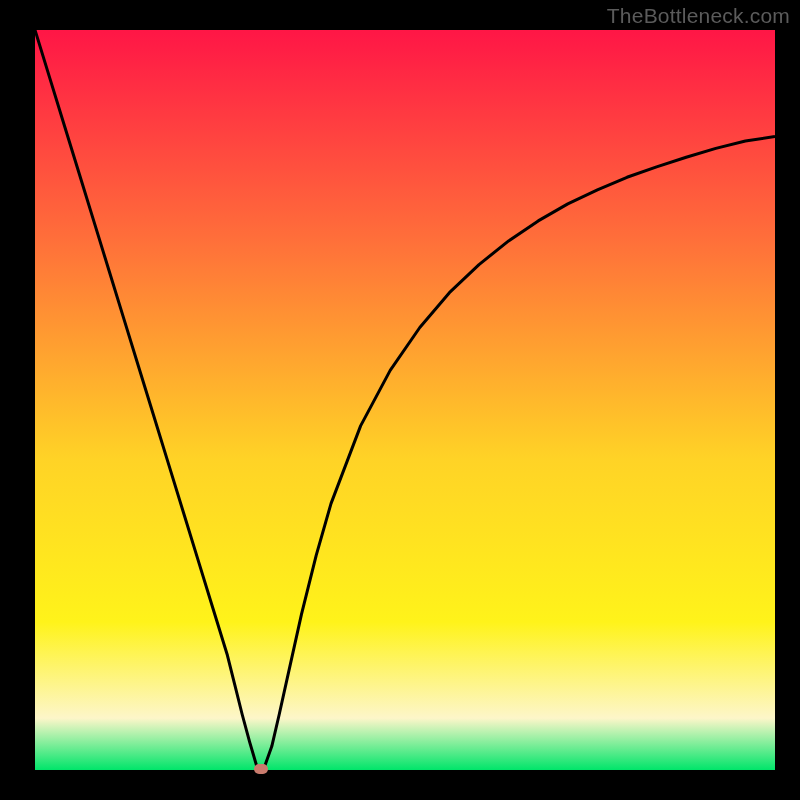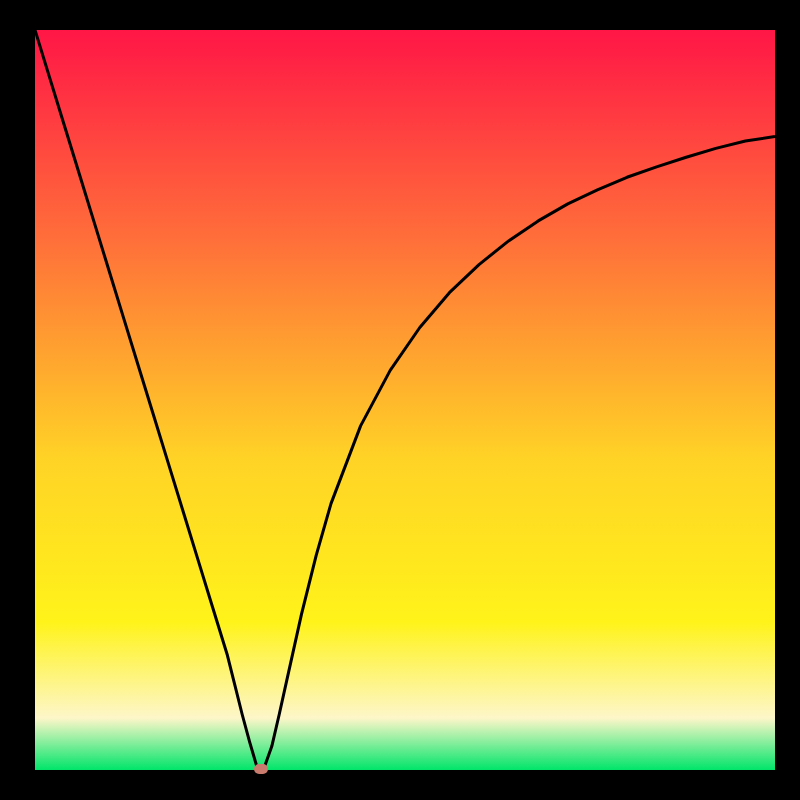--- a/index.html
+++ b/index.html
@@ -48,20 +48,21 @@
     left: 0;
     top: 0;
     z-index: 5;
   }
 </style>
 </head>
 <body>
 
 <div class="frame">
 
+  <div class="watermark">TheBottleneck.com</div>
 
   <div class="plot-area">
 
     <svg class="curve" width="740" height="740" viewBox="0 0 740 740" preserveAspectRatio="none">
       <defs>
         <linearGradient id="bg-grad" x1="0" y1="0" x2="0" y2="1">
           <stop id="g0" offset="0%" stop-color="#ff1646"></stop>
           <stop id="g1" offset="28%" stop-color="#ff6e3a"></stop>
           <stop id="g2" offset="58%" stop-color="#ffd326"></stop>
           <stop id="g3" offset="80%" stop-color="#fff31a"></stop>

